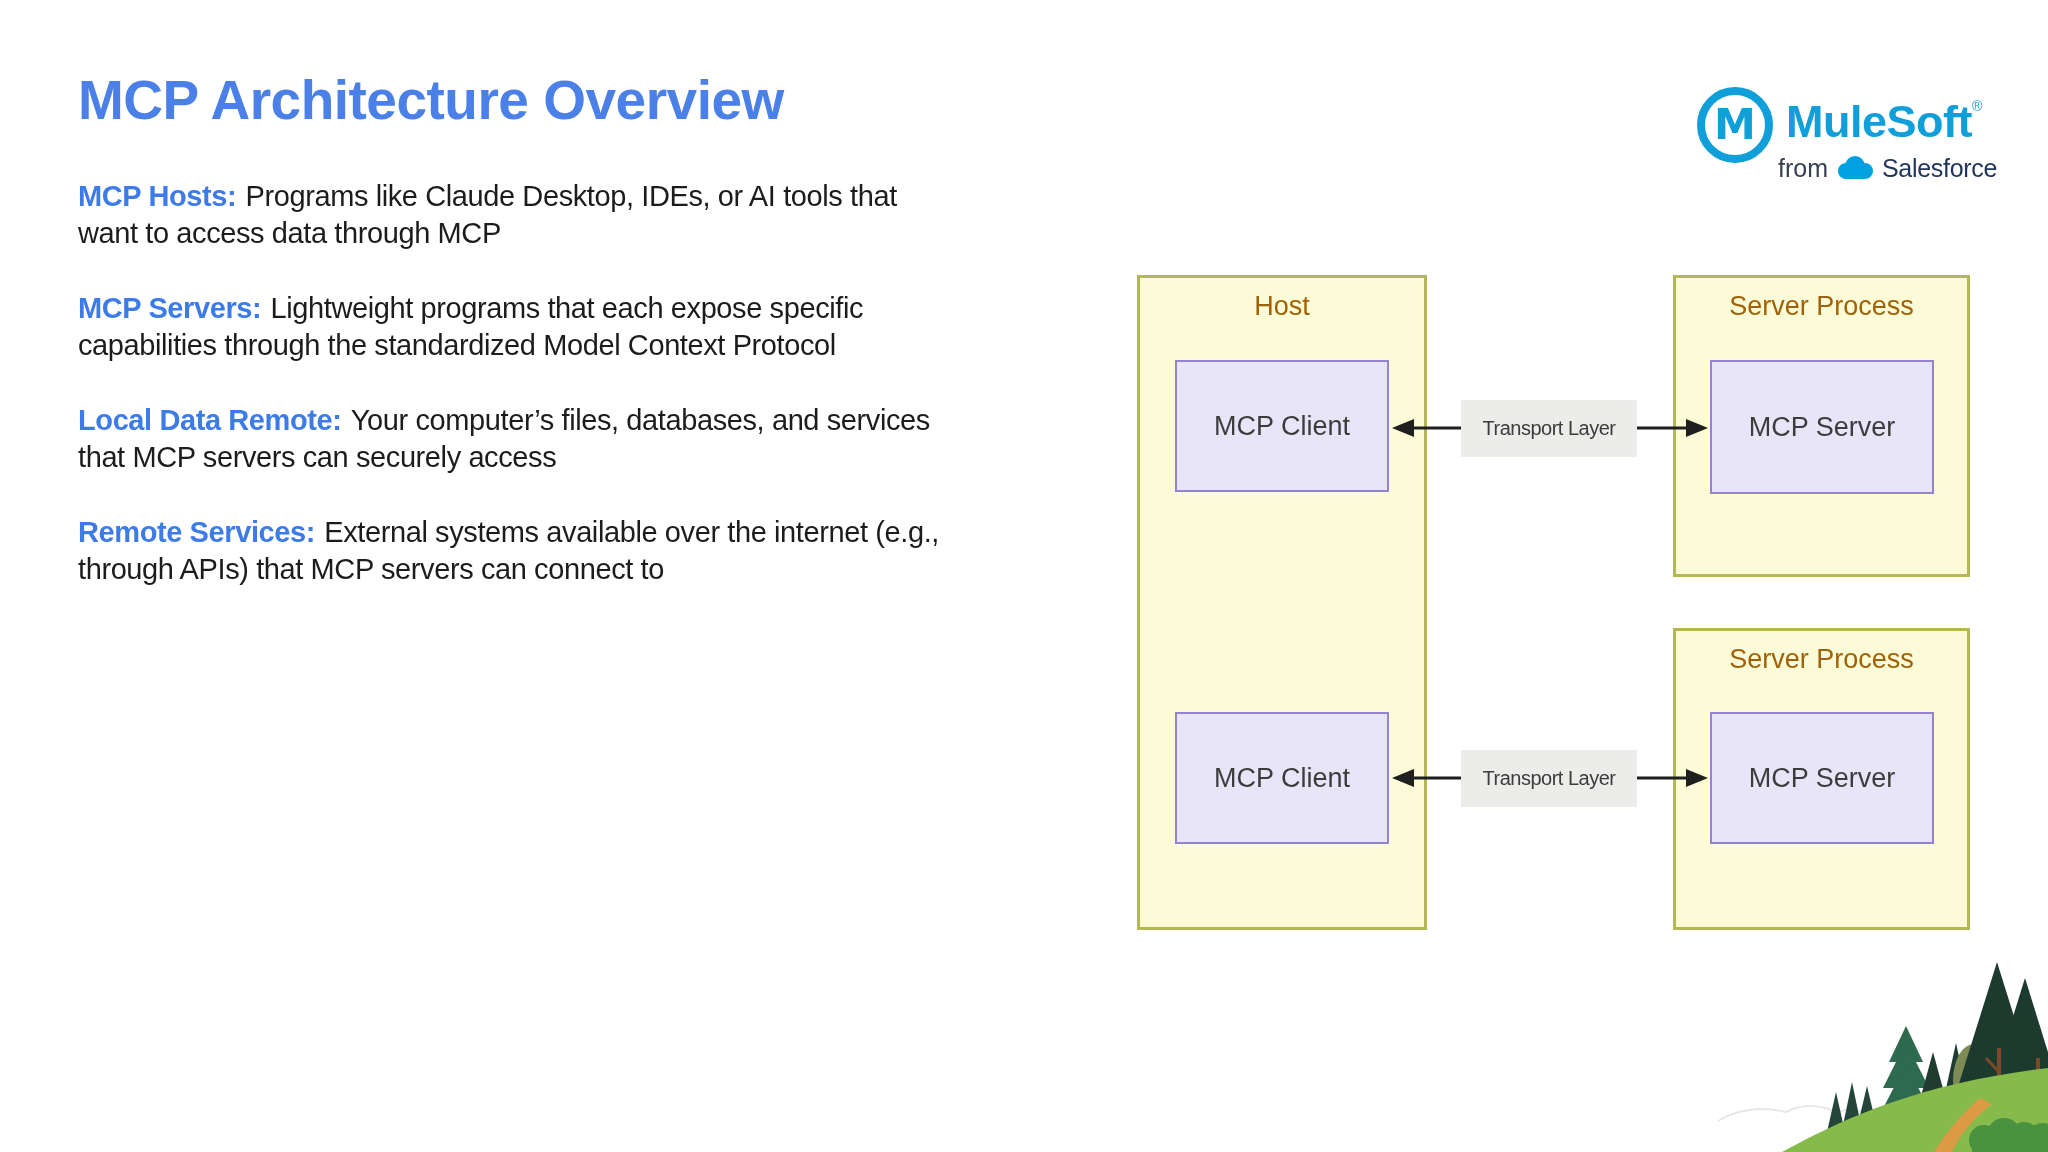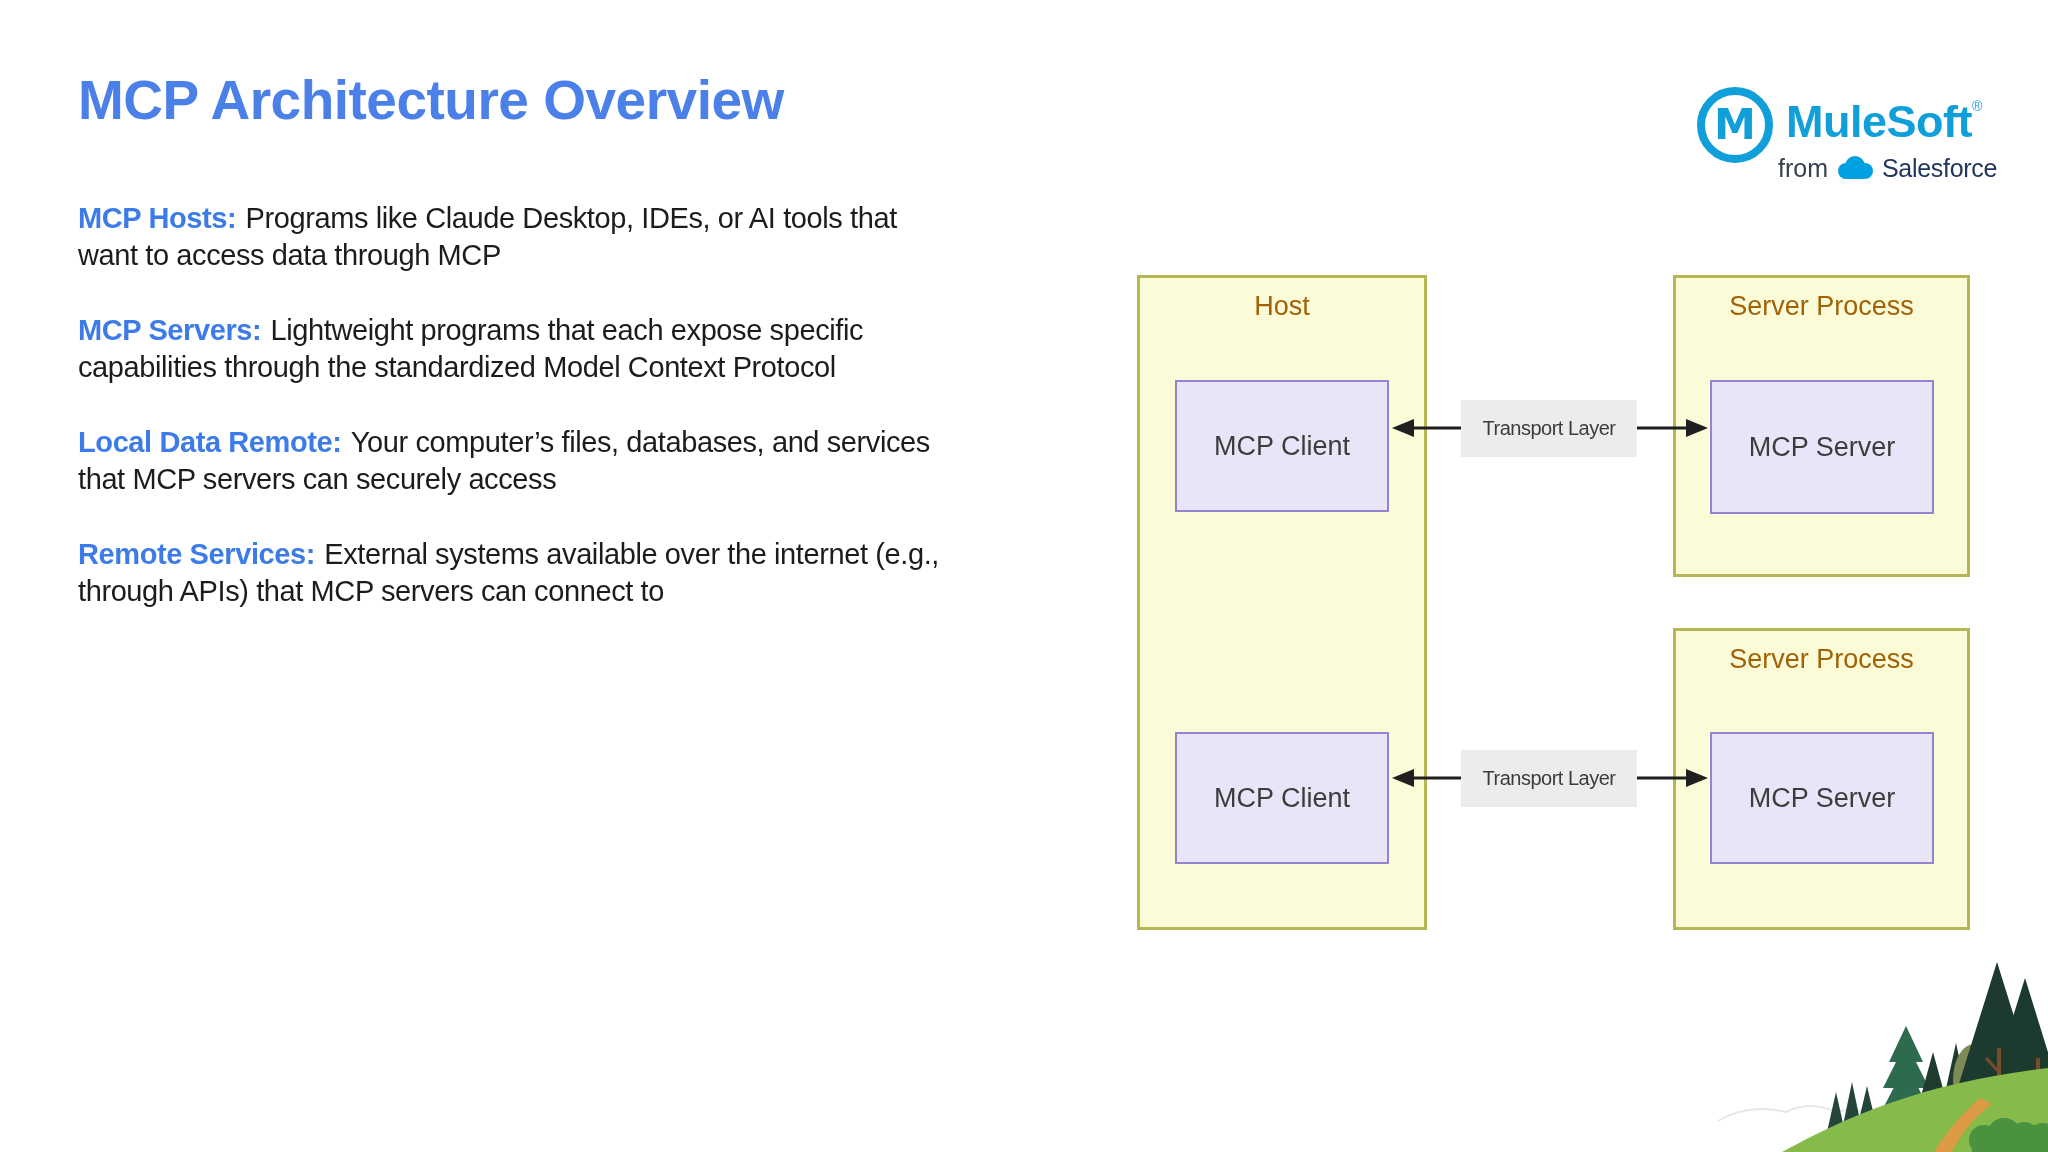--- a/index.html
+++ b/index.html
@@ -28,42 +28,42 @@
   }
   .logo-word sup { font-size: 14px; color: #119fd9; vertical-align: 26px; font-weight: 400; }
   .logo-tagline {
     position: absolute; left: 82px; top: 72px; width: 228px;
     font-size: 25px; color: #36414f; display: flex; align-items: center; gap: 7px;
   }
   .logo-tagline .sf-name { color: #21365a; font-weight: 400; letter-spacing: -0.3px; }
 
   
   .terms {
-    position: absolute; left: 78px; top: 200px; width: 885px;
+    position: absolute; left: 78px; top: 178px; width: 885px;
     font-size: 29px; line-height: 37px; color: #1c1c1c; letter-spacing: -0.4px;
   }
   .terms p { margin-bottom: 38px; }
   .terms .term { color: #3d7ce8; font-weight: 700; margin-right: 0.32em; }
 
   
   .ybox {
     position: absolute;
     background: #fbfbd8;
     border: 3px solid #b4b754;
   }
   .ylabel {
     text-align: center; margin-top: 13px;
     font-size: 27px; color: #a16207;
   }
   .pbox {
     position: absolute;
     background: #e9e5f9;
     border: 2px solid #9583cf;
     display: flex; align-items: center; justify-content: center;
-    font-size: 27px; color: #3c3c3c; margin-top: 20px;
+    font-size: 27px; color: #3c3c3c;
   }
   .tlabel {
     position: absolute; width: 176px; height: 57px;
     background: #ececeb;
     display: flex; align-items: center; justify-content: center;
     font-size: 20px; color: #3c3c3c; letter-spacing: -0.5px;
     z-index: 4;
   }
   .arrows { position: absolute; left: 0; top: 0; z-index: 3; pointer-events: none; }
 

